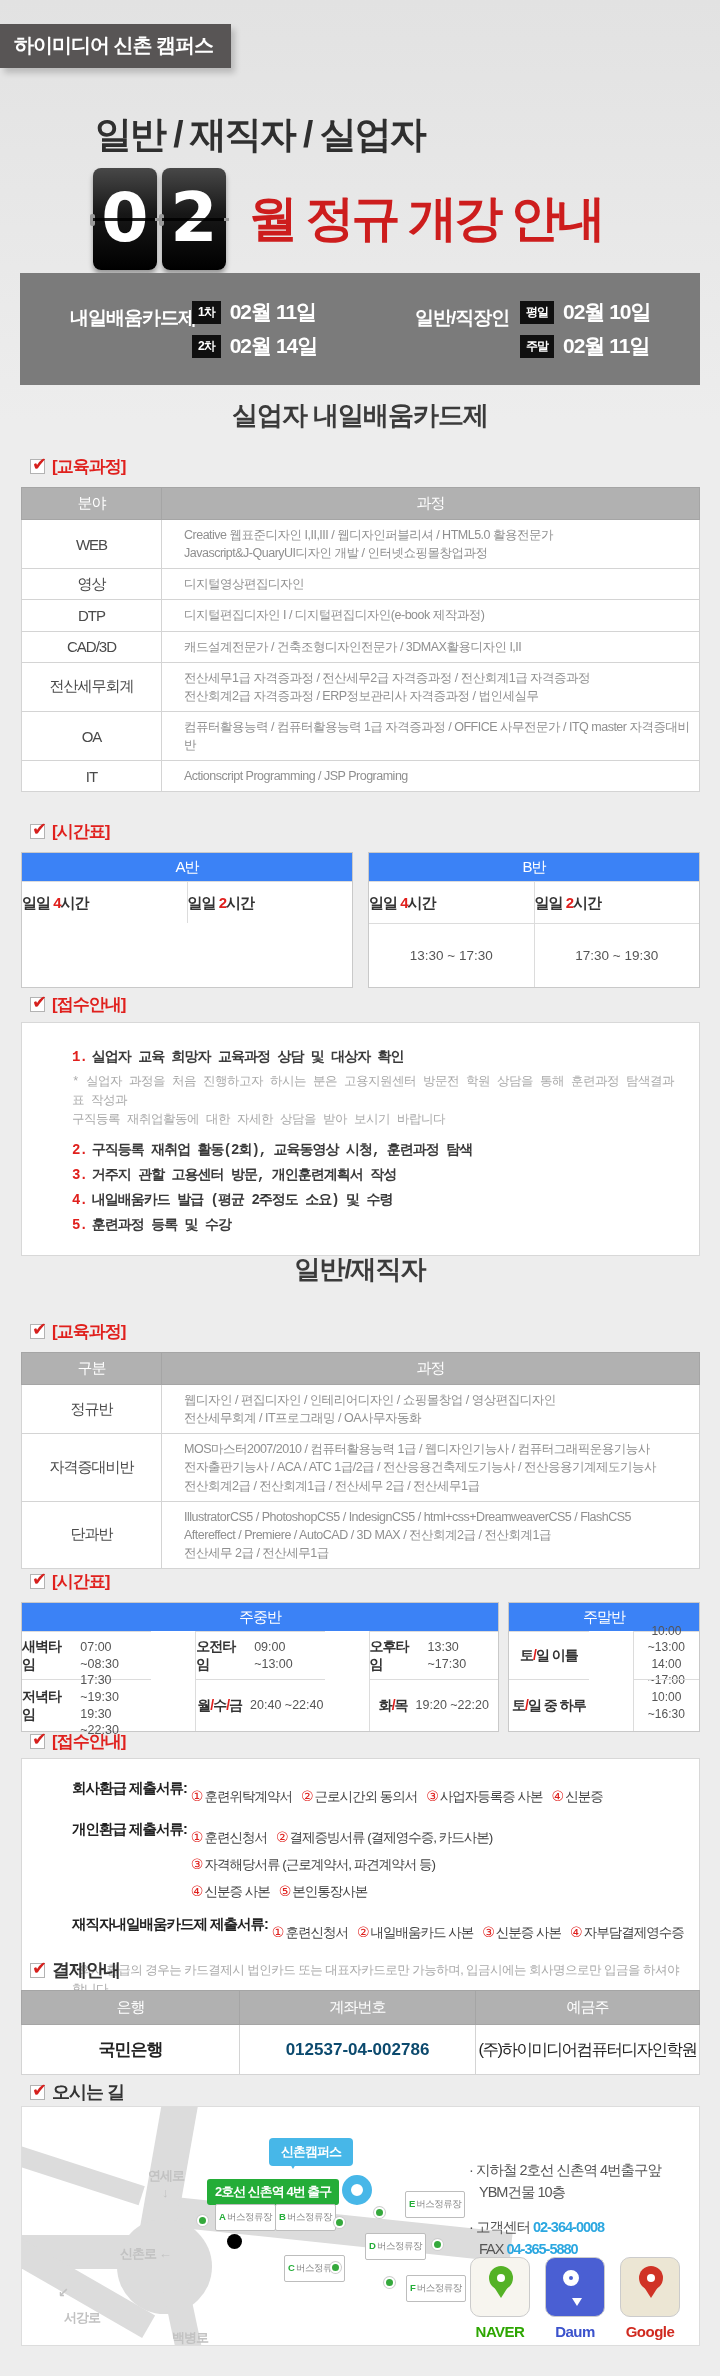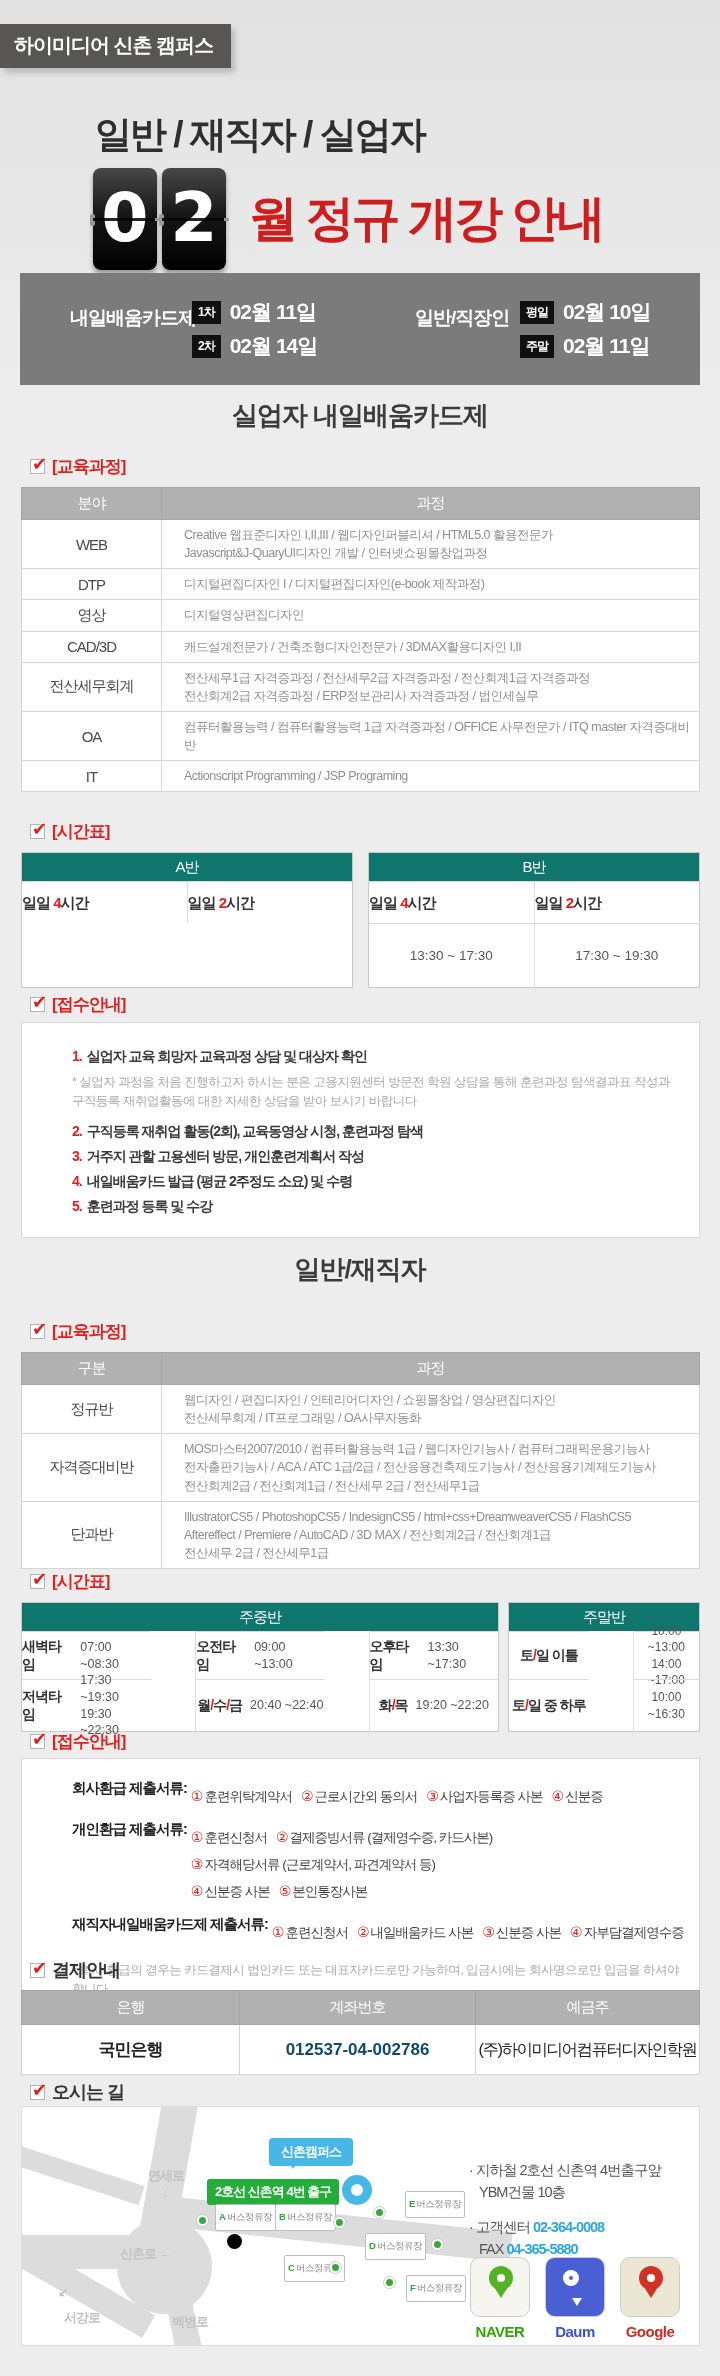--- a/index.html
+++ b/index.html
@@ -52,31 +52,31 @@
   .grid th { background:#b1b1b1; color:#fff; font-weight:normal; font-size:15px; height:32px;
     border:1px solid #a5a5a5; letter-spacing:-1px; }
   .grid td { border:1px solid #d4d4d4; }
   .grid td.cat { width:140px; text-align:center; color:#4a4a4a; font-size:15px; letter-spacing:-1px; }
   .grid td.courses { padding:6px 8px 6px 22px; color:#8f8f8f; font-size:12.5px; line-height:1.45;
     white-space:pre-line; letter-spacing:-0.5px; }
 
   
   .tt-wrap1 { position:absolute; left:21px; top:852px; width:679px; display:flex; justify-content:space-between; }
   .tt { width:332px; border:1px solid #c9c9c9; background:#fff; }
-  .tt-head { height:28px; line-height:28px; background:#0f766e; color:#fff; text-align:center; font-size:15px; letter-spacing:-1px; }
+  .tt-head { height:28px; line-height:28px; background:#3b82f6; color:#fff; text-align:center; font-size:15px; letter-spacing:-1px; }
   .tt-sub, .tt-time { display:flex; }
   .tt-sub div { flex:1; height:42px; line-height:42px; font-weight:bold;
     font-size:15px; color:#333; border-top:1px solid #dcdcdc; letter-spacing:-1px; }
   .tt-sub div + div, .tt-time div + div { border-left:1px solid #dcdcdc; }
   .tt-time div { flex:1; height:64px; line-height:64px; text-align:center; font-size:13.5px; color:#555; border-top:1px solid #dcdcdc; }
   .red { color:#e0201d; }
 
   
   .notice { position:absolute; left:21px; width:679px; background:#fff; border:1px solid #d8d8d8; }
-  .box1 { top:1022px; padding:18px 18px 14px 50px; }
+  .box1 { top:1022px; padding:18px 18px 14px 50px;font-family:Liberation Mono, monospace; }
   .step { margin:7px 0; font-size:14px; font-weight:bold; letter-spacing:-1px; }
   .step .snum { color:#e0201d; margin-right:5px; }
   .step .stext { color:#3a3a3a; }
   .note-gray { color:#a9a9a9; font-size:12.5px; line-height:1.5; white-space:pre-line; letter-spacing:-0.5px; }
   .box1 .note-gray { margin:2px 0 12px; }
 
   
   .tt-wrap2 { position:absolute; left:21px; top:1602px; width:679px; height:128px; }
   .tt2 { position:absolute; top:0; border:1px solid #c9c9c9; background:#fff; }
   .wk { left:0; width:478px; }
@@ -199,26 +199,26 @@
       <tr>
     <th style="width:140px;">분야</th>
     <th>과정</th>
   </tr>
   <tr>
         <td class="cat">WEB</td>
         <td class="courses">Creative 웹표준디자인 I,II,III / 웹디자인퍼블리셔 / HTML5.0 활용전문가
 Javascript&amp;J-QuaryUI디자인 개발 / 인터넷쇼핑몰창업과정</td>
       </tr>
   <tr>
+        <td class="cat">영상</td>
+        <td class="courses">디지털영상편집디자인</td>
+      </tr>
+  <tr>
         <td class="cat">DTP</td>
         <td class="courses">디지털편집디자인 I / 디지털편집디자인(e-book 제작과정)</td>
-      </tr>
-  <tr>
-        <td class="cat">영상</td>
-        <td class="courses">디지털영상편집디자인</td>
       </tr>
   <tr>
         <td class="cat">CAD/3D</td>
         <td class="courses">캐드설계전문가 / 건축조형디자인전문가 / 3DMAX활용디자인 I,II</td>
       </tr>
   <tr>
         <td class="cat">전산세무회계</td>
         <td class="courses">전산세무1급 자격증과정 / 전산세무2급 자격증과정 / 전산회계1급 자격증과정
 전산회계2급 자격증과정 / ERP정보관리사 자격증과정 / 법인세실무</td>
       </tr>
@@ -441,21 +441,21 @@
   <div class="road" style="left:-12px; top:58px; width:135px; height:20px; transform:rotate(18deg);"></div>
   <div class="road" style="left:-18px; top:168px; width:155px; height:26px; transform:rotate(30deg);"></div>
   <div class="road" style="left:148px; top:172px; width:26px; height:85px; transform:rotate(-12deg);"></div>
   <div class="road" style="left:155px; top:108px; width:335px; height:30px; transform:rotate(6deg);"></div>
 
   <div class="road-label" style="left:126px; top:60px;"><span>연세로</span></div>
   <div class="road-label" style="left:140px; top:78px;"><span>↓</span></div>
   <div class="road-label" style="left:98px; top:138px;"><span>신촌로</span> <span>←</span></div>
   <div class="road-label" style="left:36px; top:178px;"><span>↙</span></div>
   <div class="road-label" style="left:42px; top:202px;"><span>서강로</span></div>
-  <div class="road-label" style="left:150px; top:206px;"><span>백병로</span></div>
+  <div class="road-label" style="left:150px; top:222px;"><span>백병로</span></div>
 
   <div class="balloon">신촌캠퍼스</div>
   <div class="exit-box">2호선 신촌역 4번 출구</div>
   <div class="ring"></div>
   <div class="blackdot"></div>
 
   <div class="bus-label" style="left:193px; top:97px;"><span class="bl">A</span><span class="bt">버스정류장</span></div>
   <div class="bus-dot" style="left:175px; top:108px;"></div>
   <div class="bus-label" style="left:253px; top:97px;"><span class="bl">B</span><span class="bt">버스정류장</span></div>
   <div class="bus-dot" style="left:312px; top:110px;"></div>

